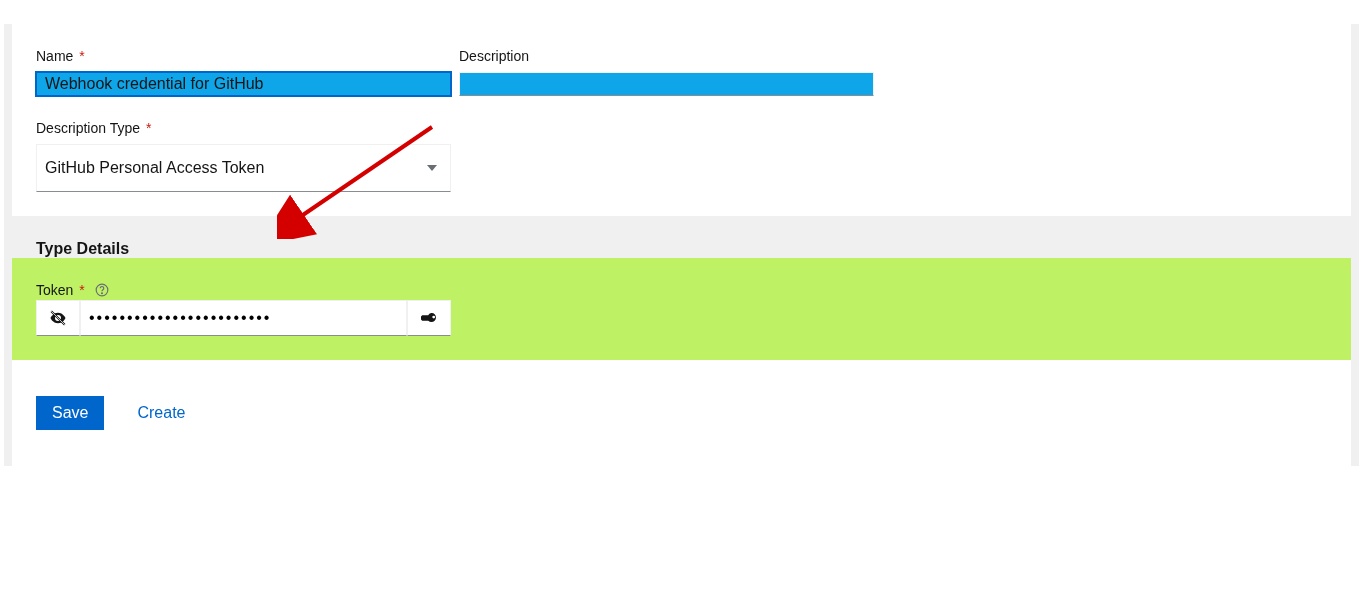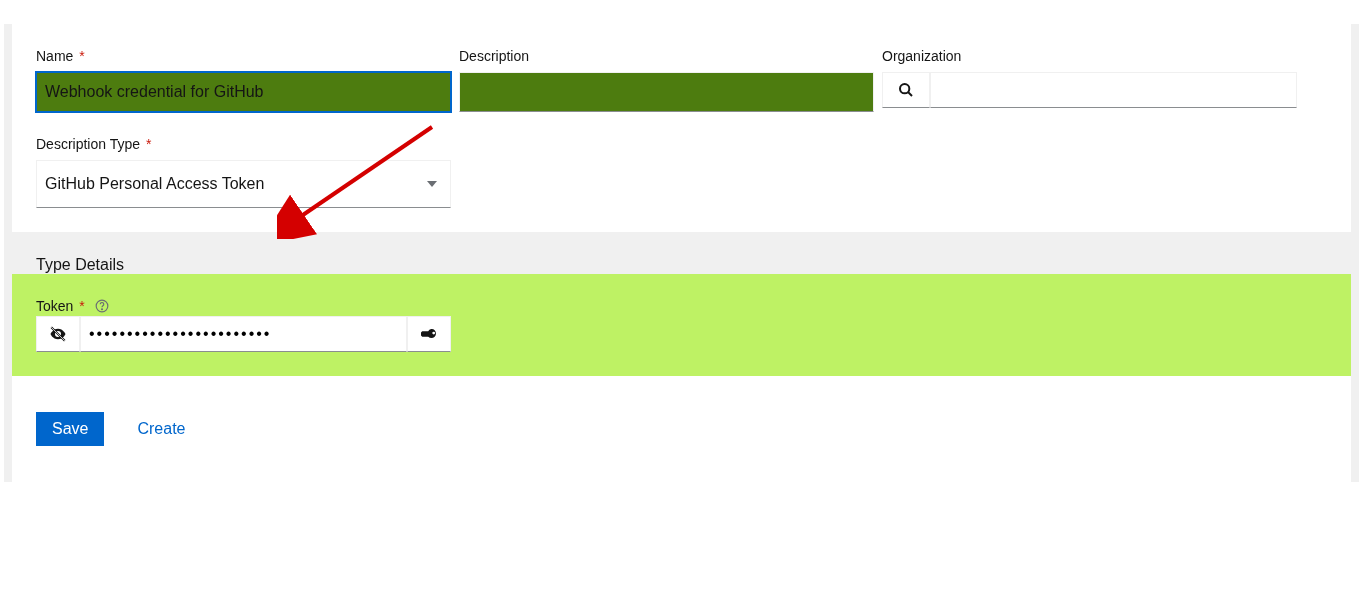--- a/index.html
+++ b/index.html
@@ -10,30 +10,30 @@
   .page-title { font-size: 24px; font-weight: 600; color: #151515; margin-top: 2px; }
   .history-btn { position: absolute; top: 18px; right: 18px; width: 24px; height: 24px; display:flex; align-items:center; justify-content:center; cursor:pointer; }
   .body-gray { background: #f0f0f0; padding: 0; margin: 0 4px; }
   .panel-white { background: #fff; padding: 24px 24px 24px 24px; margin: 24px 8px 0 8px; position: relative; }
   .form-row { display: flex; gap: 8px; }
   .form-group { flex: 1; display: flex; flex-direction: column; }
   .form-group.narrow { max-width: 415px; }
   .label { font-size: 14px; color: #151515; margin-bottom: 8px; }
   .label .req { color: #c9190b; margin-left: 2px; }
   .label .help-icon { margin-left: 6px; color: #6a6e73; vertical-align: middle; }
-  .text-input { height: 40px; border: 1px solid #8a8d90; padding: 6px 8px; font-size: 16px; color: #151515; background:#4d7c0f; width:100%; }
+  .text-input { height: 24px; border: 1px solid #8a8d90; padding: 6px 8px; font-size: 16px; color: #151515; background:#0ea5e9; width:100%; }
   .text-input.focused { border: 1px solid #06c; box-shadow: 0 0 0 1px #06c; }
   .input-bottom { border: 1px solid #f0f0f0; border-bottom: 1px solid #8a8d90; }
   .org-row { display:flex; }
   .org-search-btn { width: 48px; height: 36px; border: 1px solid #f0f0f0; border-bottom:1px solid #8a8d90; background:#fff; display:flex; align-items:center; justify-content:center; cursor:pointer; }
   .org-input { flex:1; height:36px; border: 1px solid #f0f0f0; border-bottom:1px solid #8a8d90; padding:6px 8px; font-size:16px; background:#fff; }
   .select-row { display:flex; align-items:center; position:relative; height:48px; border:1px solid #f0f0f0; border-bottom:1px solid #8a8d90; background:#fff; cursor:pointer; }
   .select-row .select-text { flex:1; padding:6px 8px; font-size:16px; color:#151515; }
   .select-row .caret { width:36px; height:36px; display:flex; align-items:center; justify-content:center; color:#6a6e73; }
-  .section-header { font-weight:400; font-size:16px; color:#151515; padding: 24px 24px 0 24px; margin: 0 8px; background:#f0f0f0; }
+  .section-header { font-weight:700; font-size:16px; color:#151515; padding: 24px 24px 0 24px; margin: 0 8px; background:#f0f0f0; }
   .type-details-area { background:#bef264; padding: 24px 24px 24px 24px; margin: 0 8px; }
   .token-group { max-width: 415px; }
   .token-row { display:flex; height:36px; }
   .token-btn-left { width:44px; height:36px; border:1px solid #f0f0f0; border-bottom:1px solid #8a8d90; background:#fff; display:flex; align-items:center; justify-content:center; cursor:pointer; }
   .token-input { flex:1; height:36px; border:1px solid #f0f0f0; border-bottom:1px solid #8a8d90; padding:6px 8px; font-size:16px; background:#fff; letter-spacing:2px; }
   .token-btn-right { width:44px; height:36px; border:1px solid #f0f0f0; border-bottom:1px solid #8a8d90; background:#fff; display:flex; align-items:center; justify-content:center; cursor:pointer; }
   .footer { background:#fff; padding: 36px 24px 36px 24px; margin: 0 8px; display:flex; align-items:center; gap:33px; }
   .btn-primary { background:#06c; color:#fff; border:none; padding: 8px 16px; font-size:16px; cursor:pointer; }
   .btn-link { background:none; border:none; color:#06c; font-size:16px; cursor:pointer; }
   .mt-24 { margin-top: 24px; }
@@ -58,34 +58,20 @@
           <input type="text" class="text-input focused" value="Webhook credential for GitHub" style="">
         </div>
 
         <div class="form-group narrow">
           <label class="label">
             <span>Description</span>
           </label>
           <input type="text" class="text-input input-bottom" value="" style="">
         </div>
 
-        <div class="form-group narrow">
-          <label class="label">
-            <span>Organization</span>
-          </label>
-          <div class="org-row">
-            <div class="org-search-btn">
-              <svg width="16" height="16" viewBox="0 0 24 24" fill="none" stroke="#151515" stroke-width="3">
-                <circle cx="10" cy="10" r="7"></circle>
-                <line x1="21" y1="21" x2="15" y2="15"></line>
-              </svg>
-            </div>
-            <input type="text" class="org-input" value="" style="">
-          </div>
-        </div>
 
       </div>
 
       <div class="form-row mt-24">
         <div class="form-group narrow">
           <label class="label">
             <span>Description Type</span>
             <span class="req">*</span>
           </label>
           <div class="select-row">

